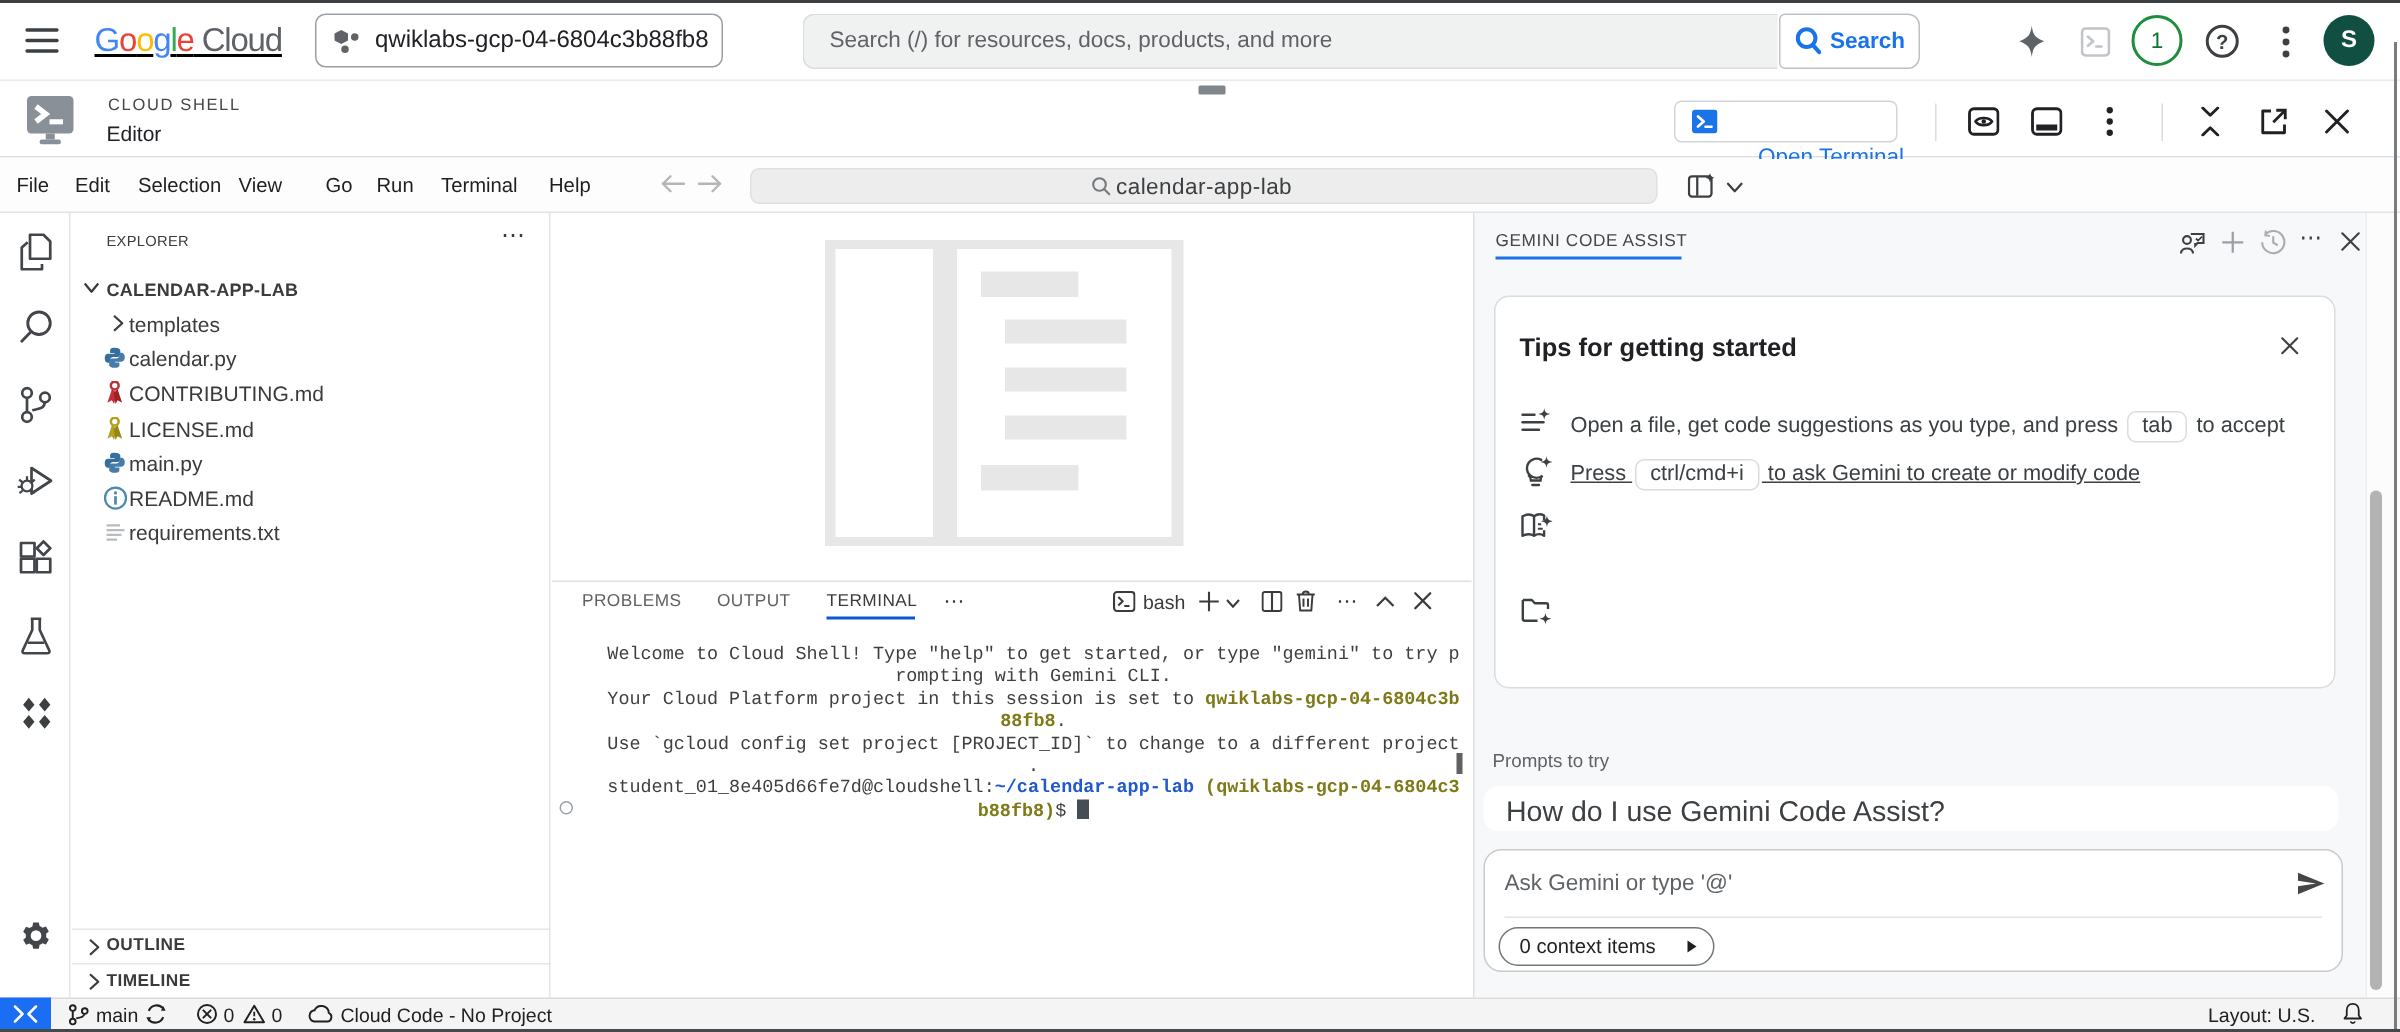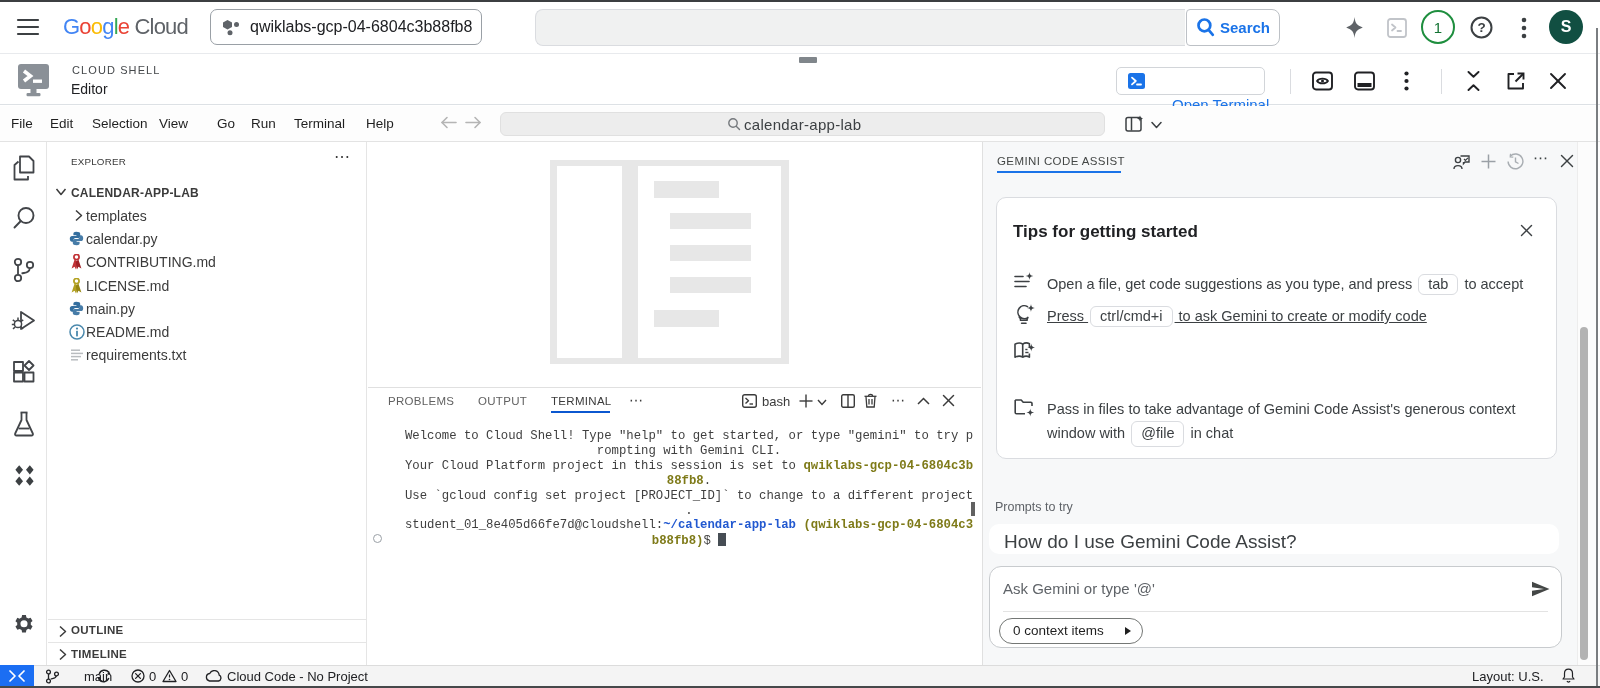--- a/index.html
+++ b/index.html
@@ -16,35 +16,36 @@
   <div class="abs" style="left:0;top:0;width:1600px;height:2px;background:#3c3f41;"></div>
 
   <svg class="abs" style="left:16px;top:17px;" width="24" height="20" viewBox="0 0 24 20">
     <g stroke="#3c4043" stroke-width="2.2" stroke-linecap="round">
       <line x1="2" y1="3" x2="22" y2="3"></line>
         <line x1="2" y1="10" x2="22" y2="10"></line>
         <line x1="2" y1="17" x2="22" y2="17"></line>
     </g>
   </svg>
 
-  <div class="abs" style="left:63px;top:14px;font-size:22px;letter-spacing:-0.8px;">
+  <div class="abs" style="left:63px;top:14px;font-size:22px;letter-spacing:-0.8px;text-decoration:underline;">
     <span style="color:#4285F4;">G</span><span style="color:#EA4335;">o</span><span style="color:#FBBC05;">o</span><span style="color:#4285F4;">g</span><span style="color:#34A853;">l</span><span style="color:#EA4335;">e</span><span style="color:#5f6368;"> Cloud</span>
   </div>
 
   <div class="abs" style="left:210px;top:9px;width:272px;height:36px;border:1px solid #9aa0a6;border-radius:7px;background:#fff;"></div>
   <svg class="abs" style="left:222px;top:19px;" width="20" height="17" viewBox="0 0 20 17">
     <g fill="#5f6368">
       <path d="M5.5 1 L10 3.4 L10 8 L5.5 10.4 L1 8 L1 3.4 Z"></path>
       <circle cx="14.5" cy="5.6" r="2.5"></circle>
       <circle cx="8" cy="13.8" r="2.5"></circle>
     </g>
   </svg>
   <div class="abs" style="left:250px;top:18px;font-size:16px;color:#202124;">qwiklabs-gcp-04-6804c3b88fb8</div>
 
   <div class="abs" style="left:535px;top:9px;width:650px;height:37px;background:#f0f1f1;border:1px solid #dadce0;border-right:none;border-radius:8px 0 0 8px;"></div>
+  <div class="abs" style="left:553px;top:18px;font-size:15px;color:#5f6368;">Search (/) for resources, docs, products, and more</div>
 
   <div class="abs" style="left:1186px;top:9px;width:94px;height:37px;background:#fff;border:1px solid #bdc1c6;border-radius:4px 8px 8px 4px;"></div>
   <svg class="abs" style="left:1197px;top:18px;" width="18" height="19" viewBox="0 0 18 19">
     <circle cx="7.4" cy="7.4" r="5.9" fill="none" stroke="#1a73e8" stroke-width="2.7"></circle>
     <line x1="11.8" y1="12.2" x2="15.8" y2="16.8" stroke="#1a73e8" stroke-width="2.7" stroke-linecap="round"></line>
   </svg>
   <div class="abs" style="left:1220px;top:19px;font-size:15px;font-weight:bold;color:#1a73e8;">Search</div>
 
   <svg class="abs" style="left:1343px;top:16px;" width="23" height="23" viewBox="0 0 23 23">
     <path d="M11.5 1 C12.3 7.2 13.6 9 19.8 11.5 C13.6 14 12.3 15.8 11.5 22 C10.7 15.8 9.4 14 3.2 11.5 C9.4 9 10.7 7.2 11.5 1 Z" fill="#5f6368"></path>
@@ -451,22 +452,20 @@
       <line x1="11.3" y1="11.5" x2="14.5" y2="11.5" stroke-width="1.4"></line>
     </g>
     <path d="M17.3 2.5 C17.7 5.2 18.2 5.8 21.2 6.5 C18.2 7.2 17.7 7.8 17.3 10.5 C16.9 7.8 16.4 7.2 13.4 6.5 C16.4 5.8 16.9 5.2 17.3 2.5 Z" fill="#3c4043"></path>
   </svg>
 
   <svg class="abs" style="left:1014px;top:398px;" width="21" height="19" viewBox="0 0 21 19">
     <path d="M1.2 2 L7.2 2 L9.2 4.2 L16.8 4.2 C17.6 4.2 18 4.7 18 5.4 L18 8" fill="none" stroke="#3c4043" stroke-width="1.6" stroke-linejoin="round"></path>
     <path d="M1.2 2 L1.2 14.5 C1.2 15.3 1.7 15.8 2.5 15.8 L11 15.8" fill="none" stroke="#3c4043" stroke-width="1.6" stroke-linejoin="round"></path>
     <path d="M16.3 10.5 C16.7 13.2 17.2 13.8 20.2 14.5 C17.2 15.2 16.7 15.8 16.3 18.5 C15.9 15.8 15.4 15.2 12.4 14.5 C15.4 13.8 15.9 13.2 16.3 10.5 Z" fill="#3c4043"></path>
   </svg>
-  <div class="abs" style="left:1047px;top:399px;font-size:14.5px;color:#3c4043;line-height:21.5px;">Pass in files to take advantage of Gemini Code Assist's generous context<br>window with
-    <span style="display:inline-block;border:1px solid #dadce0;border-radius:6px;background:#fff;padding:1px 9px 2px;margin:0 2px;">@file</span> in chat</div>
 
   <div class="abs" style="left:995px;top:500px;font-size:12.5px;color:#5f6368;">Prompts to try</div>
   <div class="abs" style="left:989px;top:524px;width:570px;height:30px;background:#fff;border-radius:10px;"></div>
   <div class="abs" style="left:1004px;top:531px;font-size:19px;color:#3c4043;">How do I use Gemini Code Assist?</div>
 
   <div class="abs" style="left:989px;top:566px;width:573px;height:82px;background:#fff;border:1px solid #c8cbce;border-radius:12px;"></div>
   <div class="abs" style="left:1003px;top:580px;font-size:15px;color:#5f6368;">Ask Gemini or type '@'</div>
   <svg class="abs" style="left:1531px;top:581px;" width="19" height="16" viewBox="0 0 19 16">
     <path d="M1 15.2 L18.5 8 L1 0.8 L1 6.2 L13 8 L1 9.8 Z" fill="#444746"></path>
   </svg>
@@ -491,21 +490,21 @@
 
   <svg class="abs" style="left:45px;top:669px;" width="15" height="15" viewBox="0 0 15 15">
     <g fill="none" stroke="#202124" stroke-width="1.3">
       <circle cx="3.5" cy="3" r="1.9"></circle>
         <circle cx="11.5" cy="5" r="1.9"></circle>
         <circle cx="3.5" cy="12" r="1.9"></circle>
       <path d="M3.5 5 L3.5 10"></path>
         <path d="M11.3 7 C11 9.5 8 9.3 5.8 9.9"></path>
     </g>
   </svg>
-  <div class="abs" style="left:64px;top:669px;font-size:13px;color:#202124;margin-left:20px;">main</div>
+  <div class="abs" style="left:64px;top:669px;font-size:13px;color:#202124;">main</div>
   <svg class="abs" style="left:97px;top:669px;" width="14" height="14" viewBox="0 0 14 14">
     <g fill="none" stroke="#202124" stroke-width="1.4">
       <path d="M11.8 3.3 A5.6 5.6 0 0 0 2.2 4.9"></path>
         <path d="M2.2 10.7 A5.6 5.6 0 0 0 11.8 9.1"></path>
     </g>
     <path d="M13.4 4.9 L10.3 4.9 L11.9 1.9 Z" fill="#202124"></path>
     <path d="M0.6 9.1 L3.7 9.1 L2.1 12.1 Z" fill="#202124"></path>
   </svg>
   <svg class="abs" style="left:131px;top:669px;" width="14" height="14" viewBox="0 0 14 14">
     <circle cx="7" cy="7" r="6" fill="none" stroke="#202124" stroke-width="1.3"></circle>

